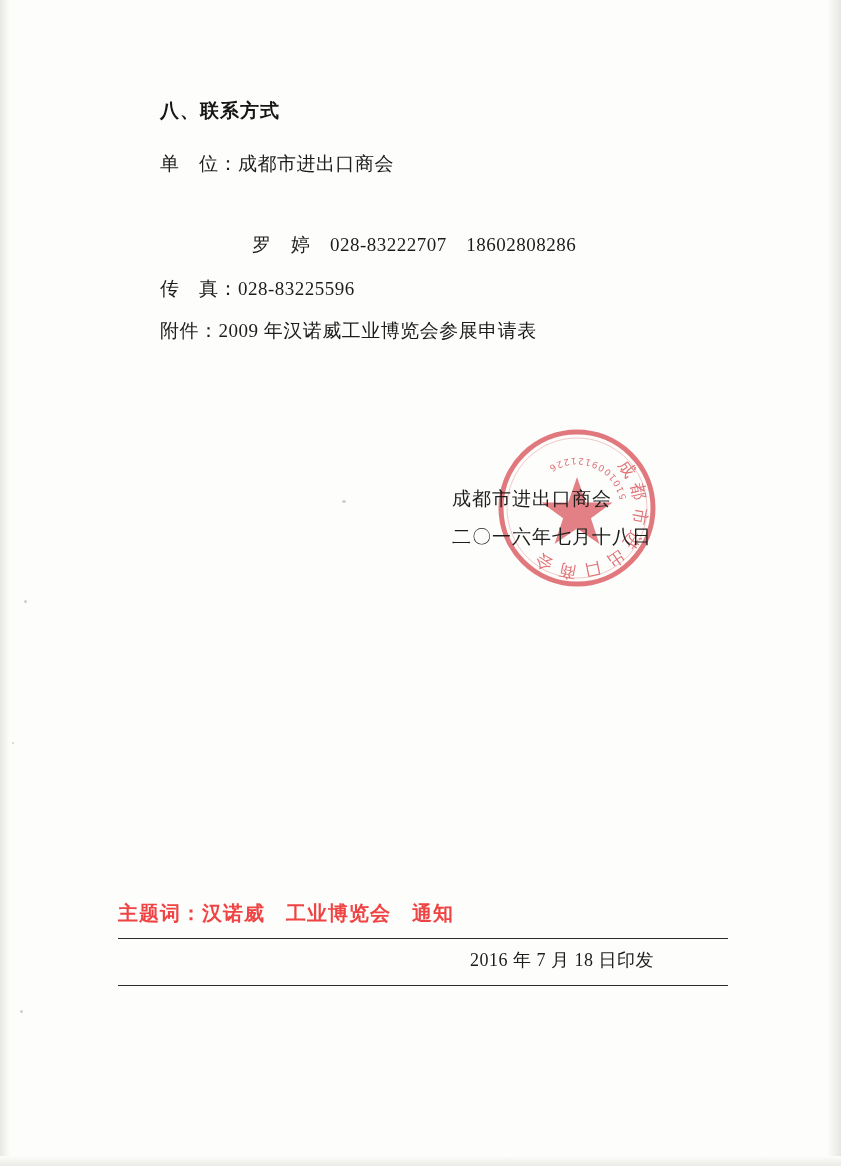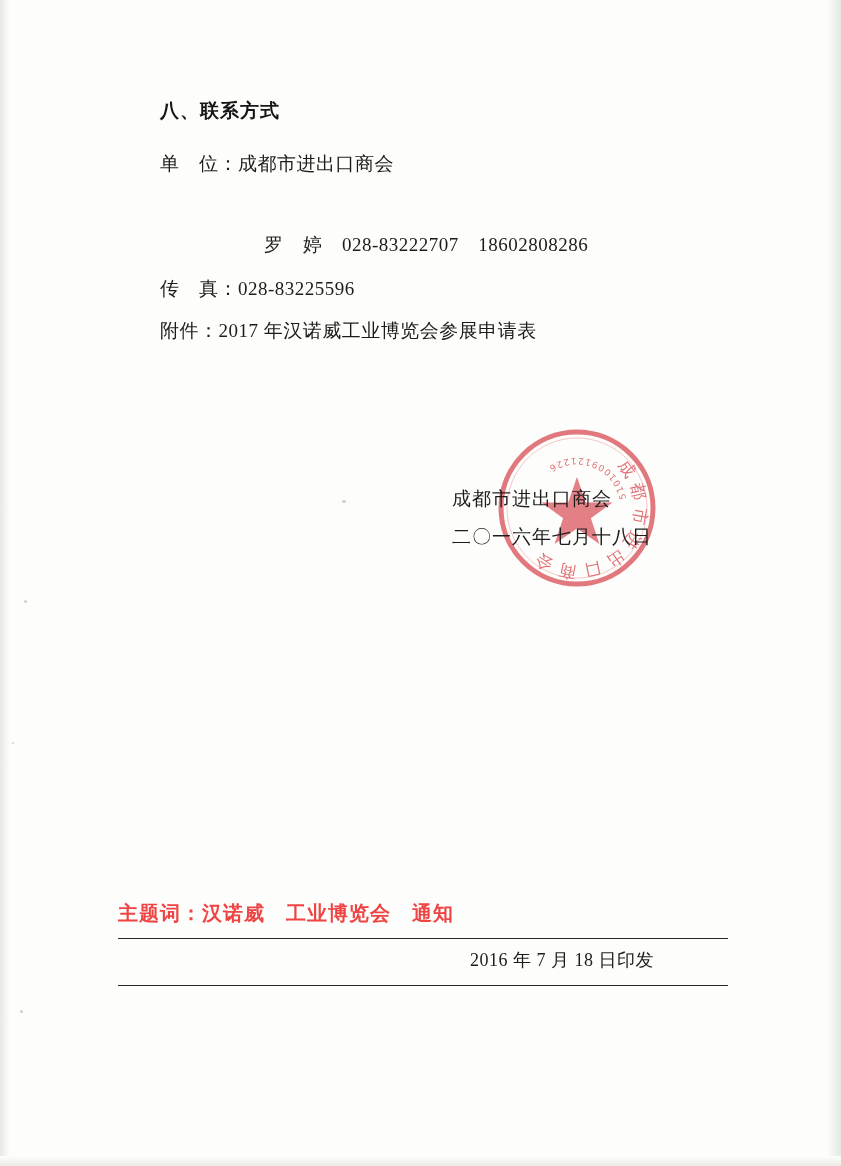--- a/index.html
+++ b/index.html
@@ -63,21 +63,21 @@
     position: absolute;
     left: 160px;
     font-size: 19px;
     letter-spacing: 0.5px;
     white-space: pre;
     color: #1c1c1c;
   }
 
   .line-unit   { top: 143px; margin-top: 8px; }
   .line-tel1   { top: 188px; }
-  .line-tel2   { top: 232px; left: 264px; }
+  .line-tel2   { top: 232px; left: 252px; }
   .line-fax    { top: 276px; }
   .line-attach { top: 318px; }
 
   .sign-block {
     position: absolute;
     left: 452px;
     top: 480px;
     font-size: 19px;
     letter-spacing: 1px;
     line-height: 38px;
@@ -160,21 +160,21 @@
 
     <div class="section-heading">八、联系方式</div>
 
     <div class="body-line line-unit">单　位：成都市进出口商会</div>
 
 
     <div class="body-line line-tel2">罗　婷　028-83222707　18602808286</div>
 
     <div class="body-line line-fax">传　真：028-83225596</div>
 
-    <div class="body-line line-attach">附件：2017 年汉诺威工业博览会参展申请表</div>
+    <div class="body-line line-attach">附件：2009 年汉诺威工业博览会参展申请表</div>
 
     <svg class="seal" viewBox="0 0 166 166">
       <defs>
         <path id="ringpath" d="M 83,83 m 0,-58 a 58,58 0 1,1 -0.1,0" fill="none"></path>
         <path id="ringpath2" d="M 83,83 m 0,50 a 50,50 0 1,0 -0.1,0" fill="none"></path>
       </defs>
       <circle cx="83" cy="83" r="76" fill="none" stroke="#d4363f" stroke-width="5" opacity="0.85"></circle>
       <circle cx="83" cy="83" r="70" fill="none" stroke="#d4363f" stroke-width="1" opacity="0.35"></circle>
 
       <polygon points="83,52 91.8,77.5 118.5,77.5 96.9,93.3 105.4,119 83,103.4 60.6,119 69.1,93.3 47.5,77.5 74.2,77.5" fill="#d4363f" opacity="0.8"></polygon>

